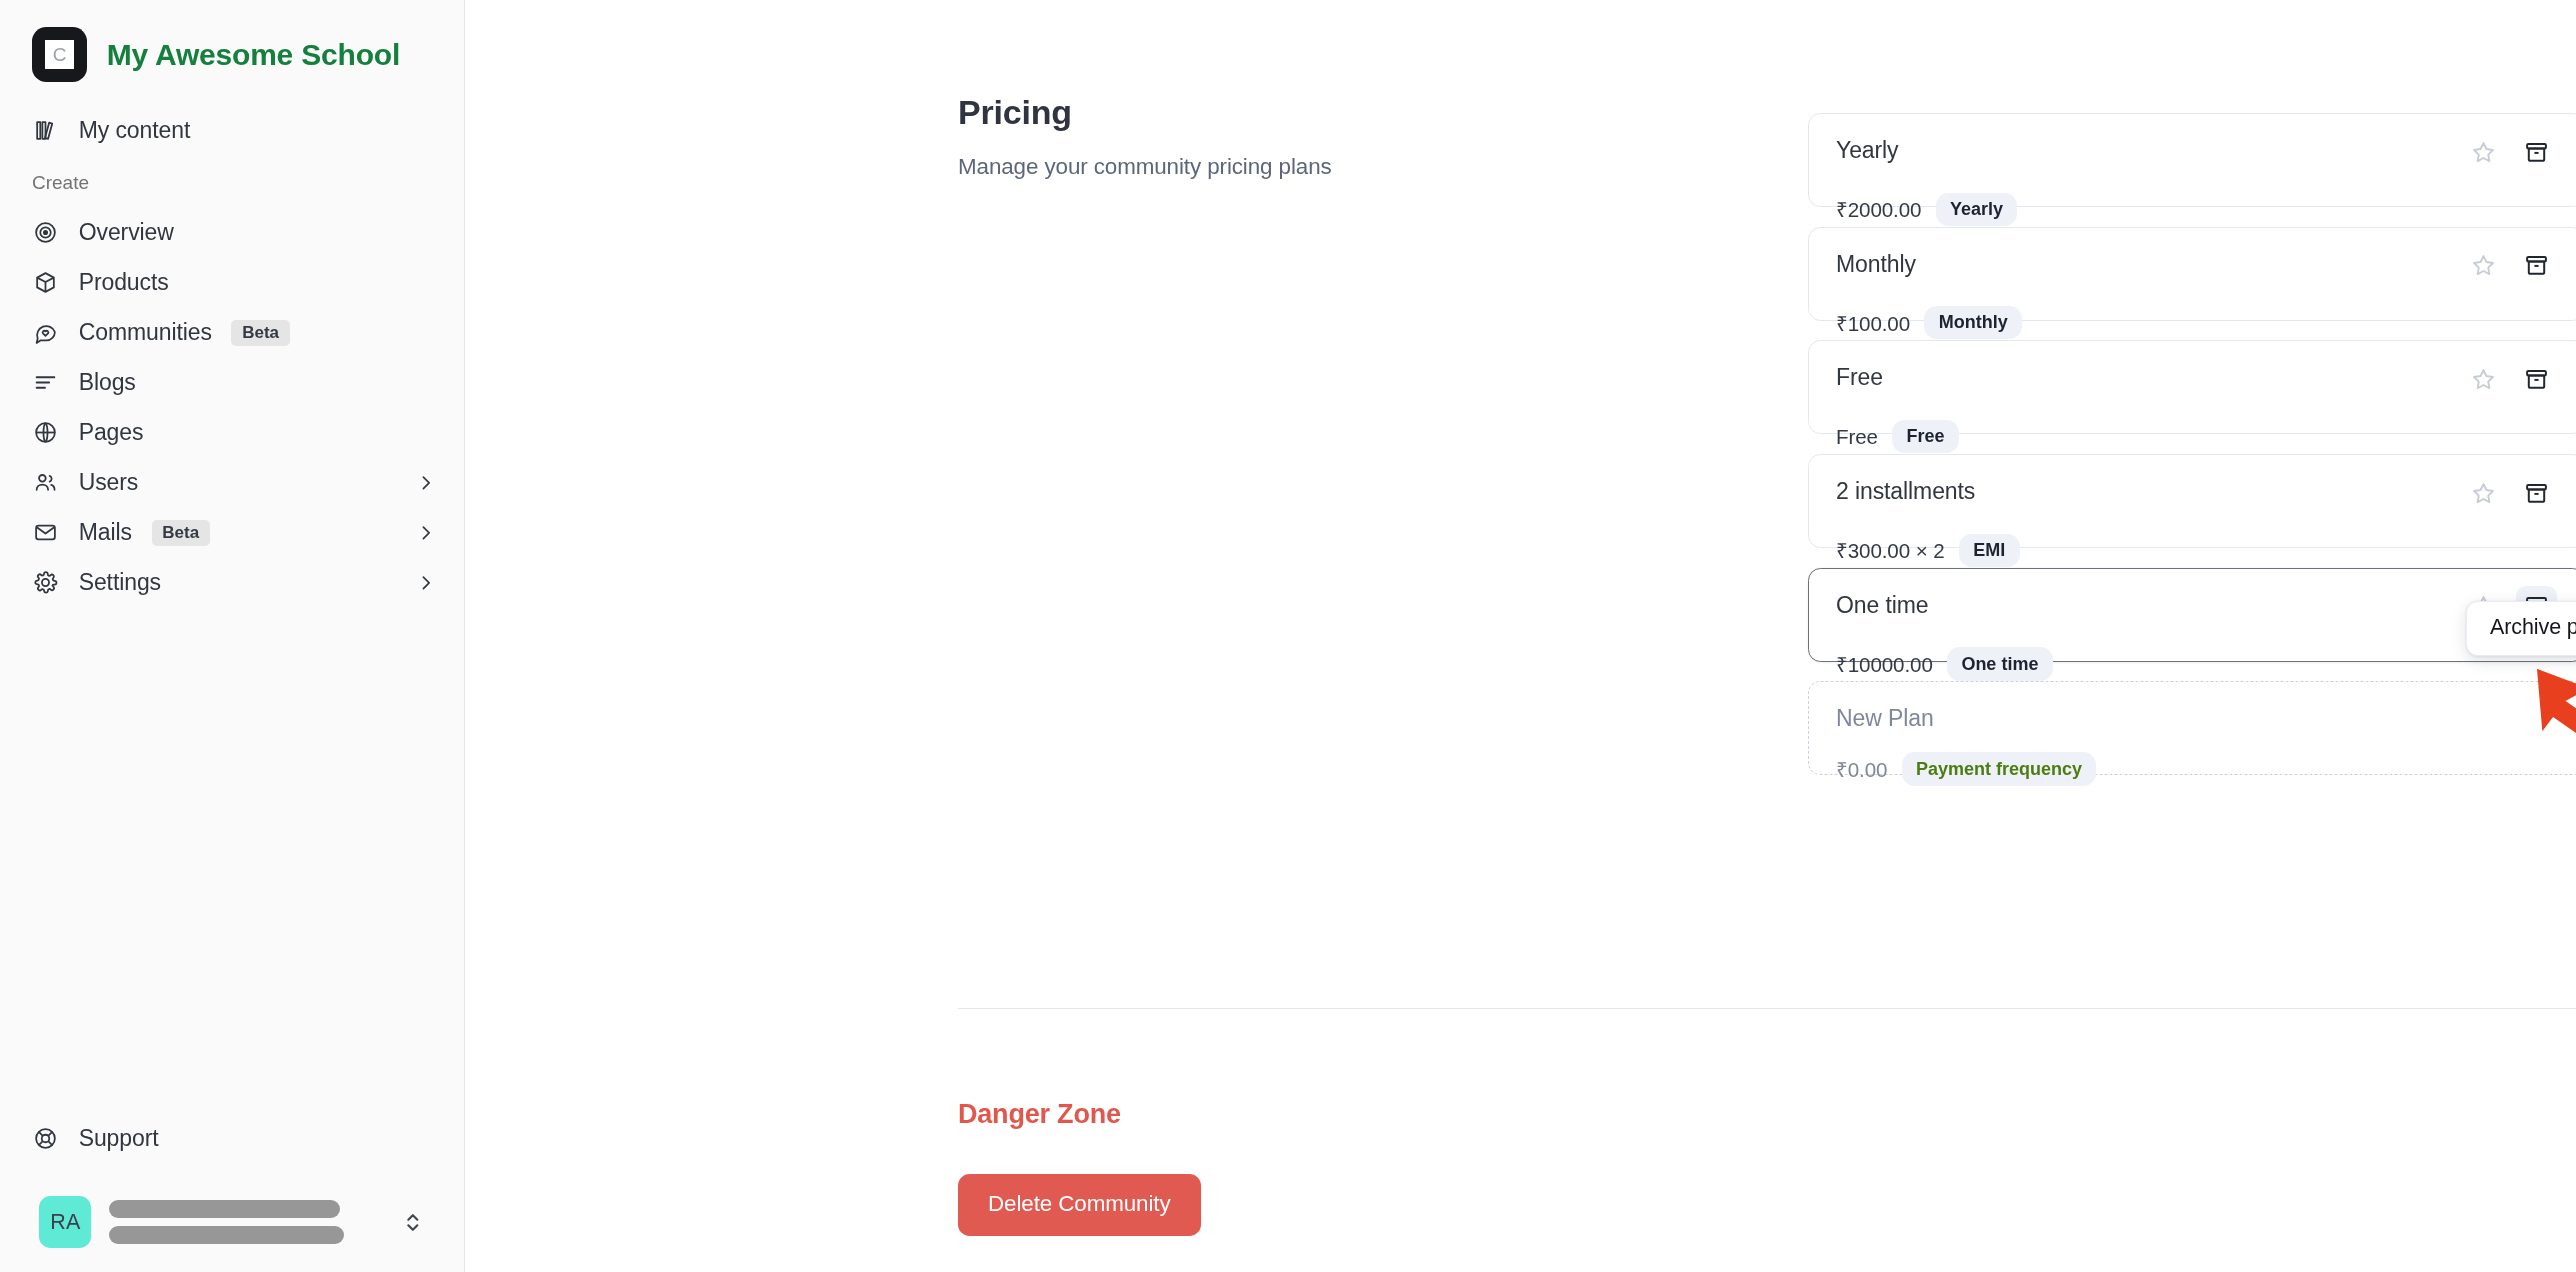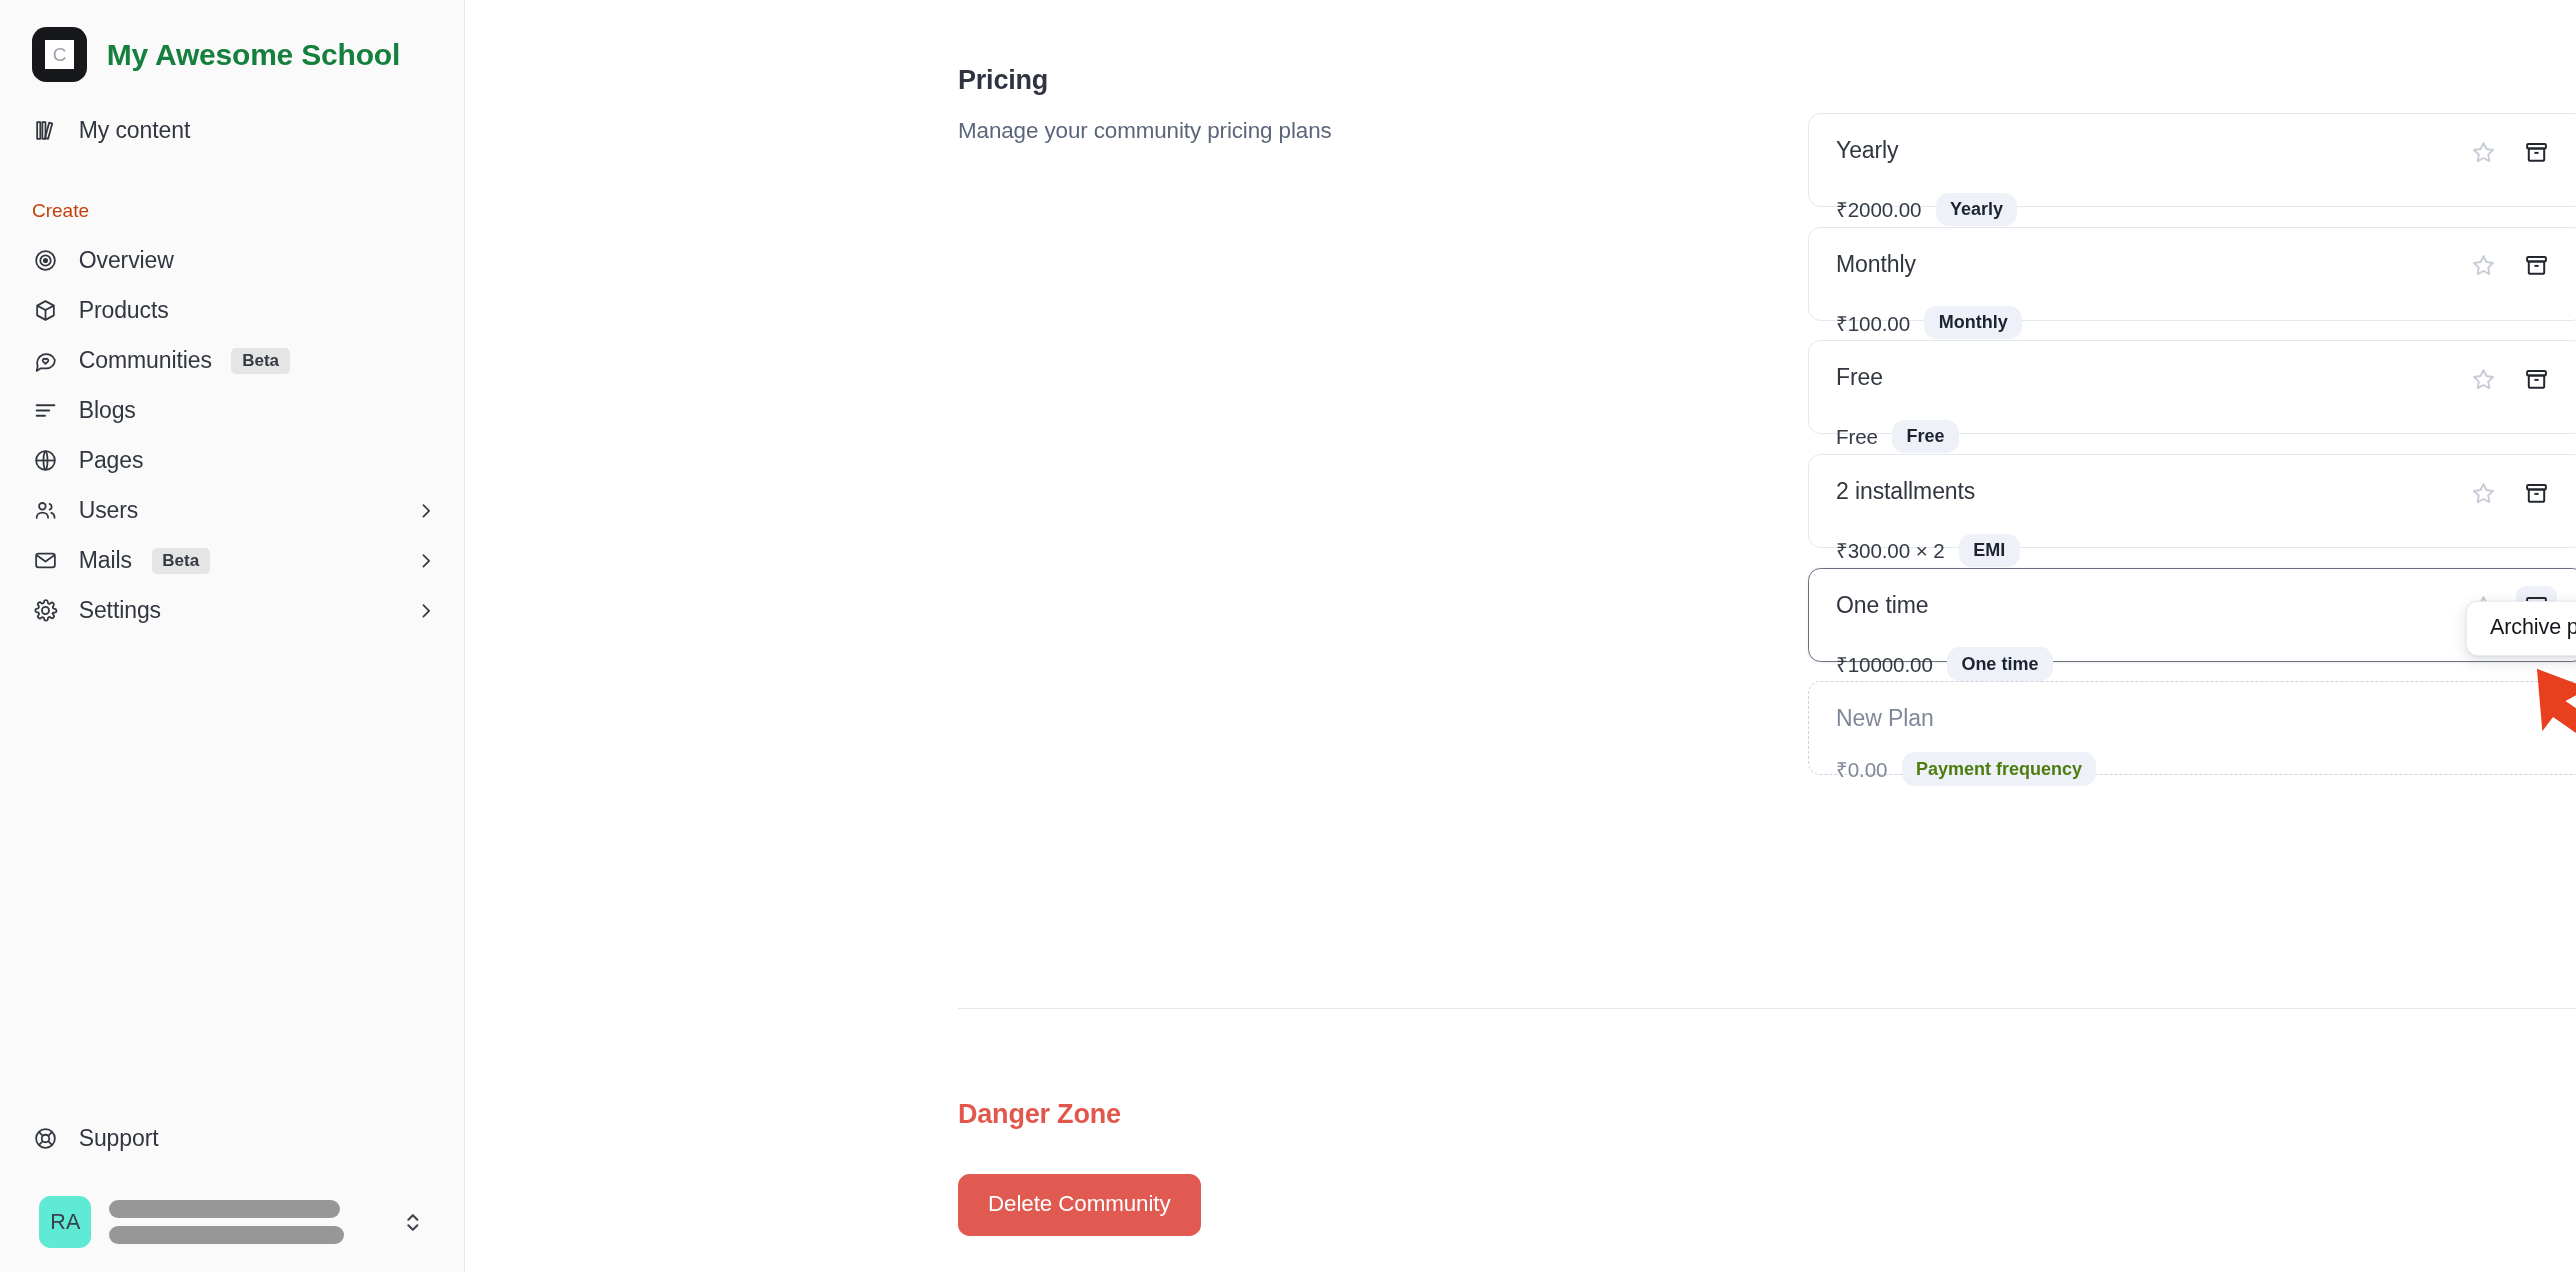--- a/index.html
+++ b/index.html
@@ -100,23 +100,23 @@
     font-size: 17px;
     font-weight: bold;
     border-radius: 5px;
     padding: 4.5px 10.7px 5.4px 10.7px;
     line-height: 1;
     white-space: nowrap;
   }
 
   .nav-section-label {
     font-size: 19px;
-    color: #c2410c;
+    color: #737373;
     padding: 0 0 0 32px;
-    margin-top: 44px;
+    margin-top: 16px;
     margin-bottom: 14.3px;
     letter-spacing: 0px;
   }
 
   .nav-spacer { flex: 1 1 auto; }
 
   .nav-bottom { padding-bottom: 12.5px; }
 
   .user-row {
     display: flex;
@@ -152,24 +152,25 @@
   #main {
     position: relative;
     flex: 1 1 auto;
     height: 1273px;
     background: #ffffff;
     overflow: hidden;
   }
 
   .page-head { position: absolute; left: 493px; top: 65px; }
   .page-title {
-    font-size: 27px;
+    font-size: 34px;
     font-weight: bold;
     color: #2f3440;
     letter-spacing: -0.2px;
+    margin-top: 28px;
   }
   .page-sub {
     font-size: 22.4px;
     color: #5c667a;
     margin-top: 21.5px;
     letter-spacing: -0.1px;
   }
 
   
   .plans {

